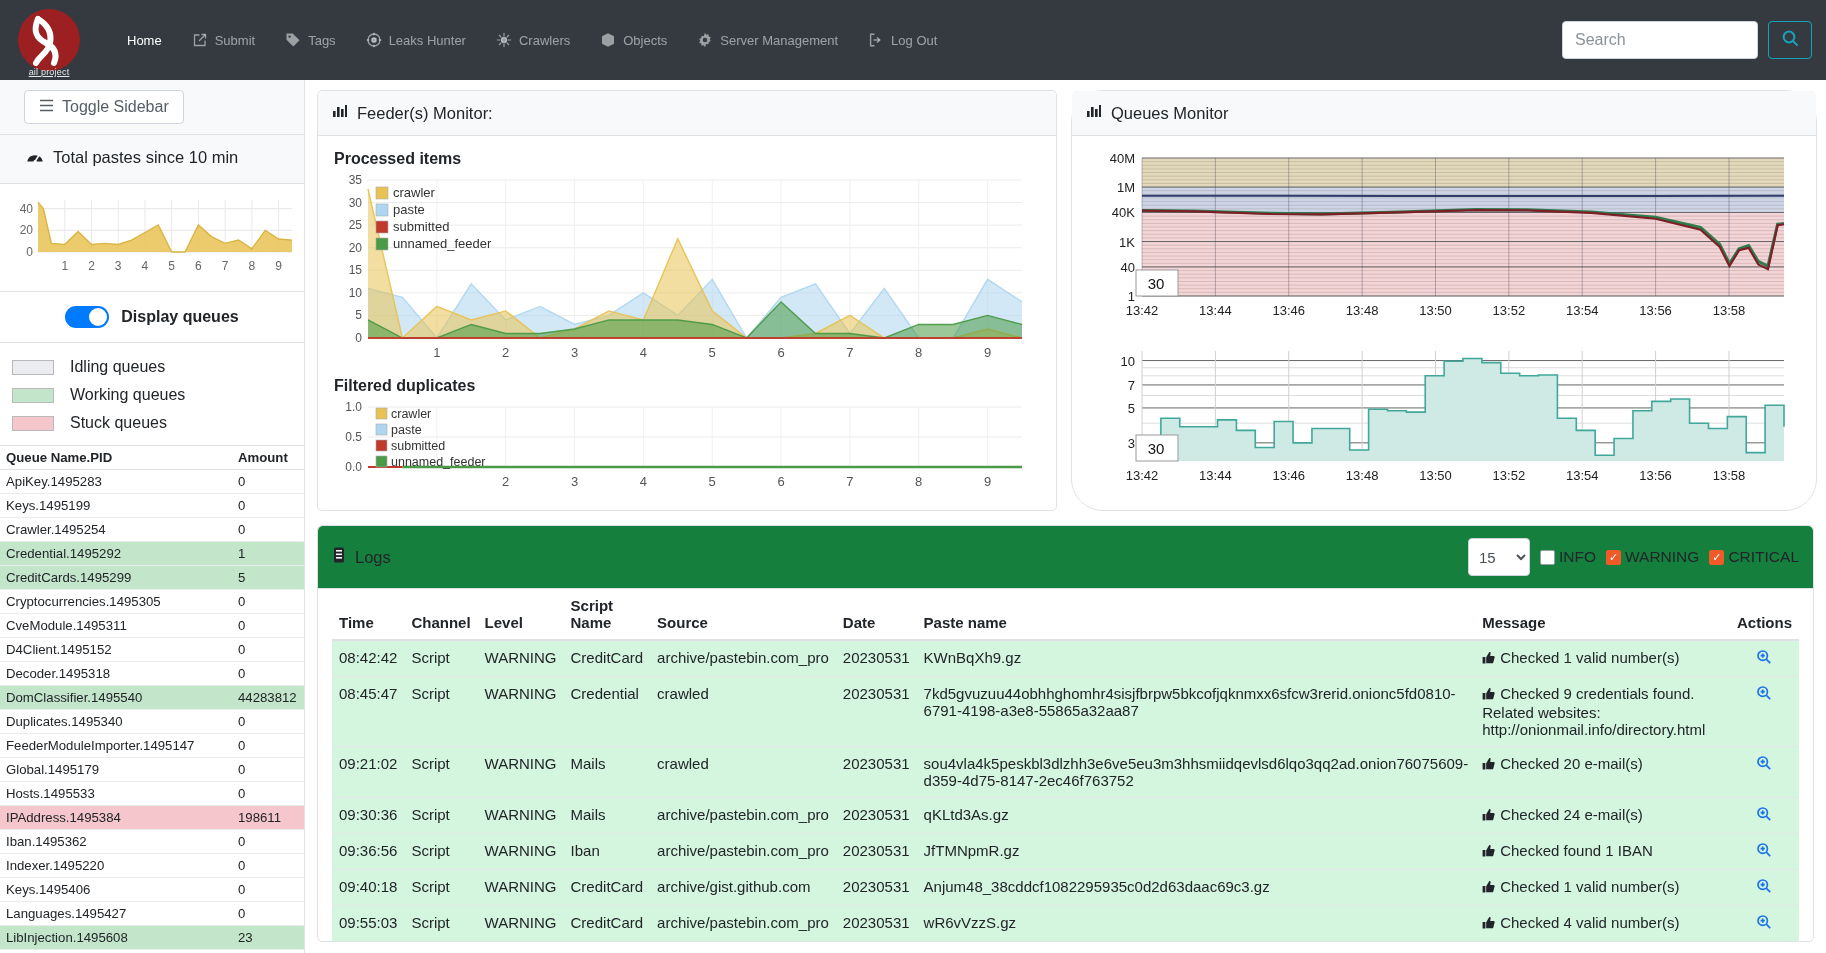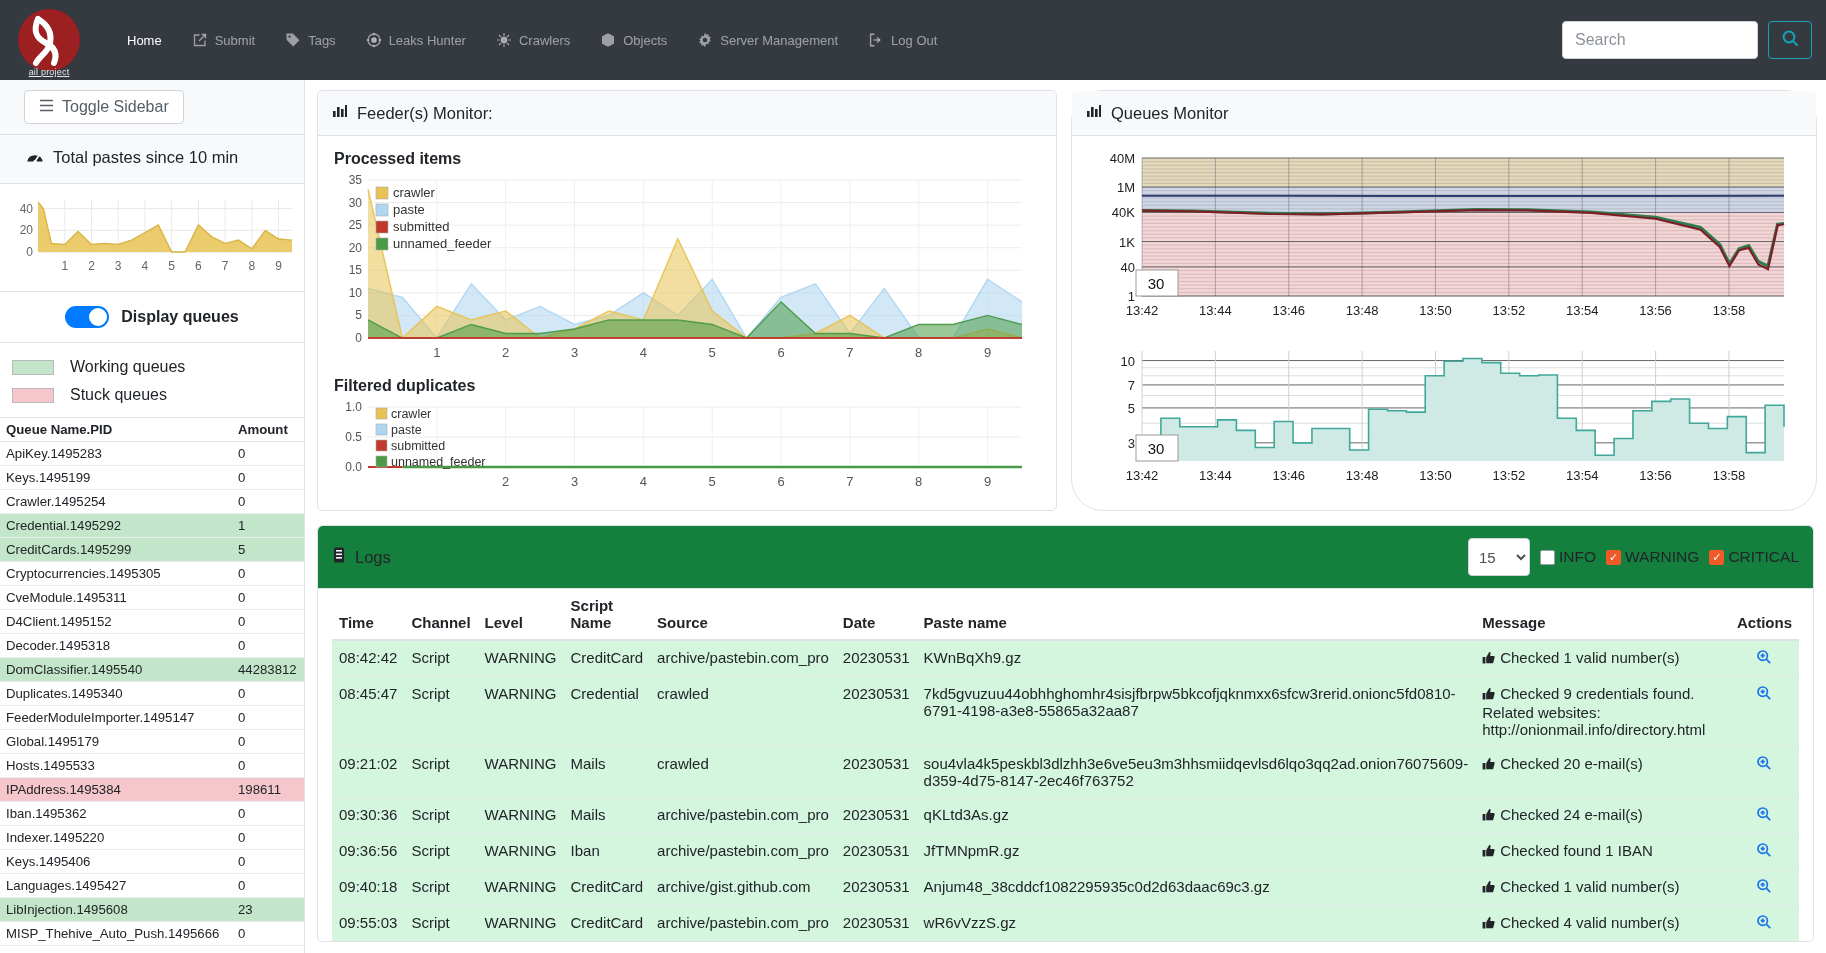--- a/index.html
+++ b/index.html
@@ -380,20 +380,24 @@
           <path d="M32,10.166666666666664 L37.34736842105263,16.666666666666664 L45.368421052631575,51.333333333333336 L58.73684210526316,52.416666666666664 L72.10526315789474,39.41666666666667 L85.47368421052632,52.416666666666664 L98.84210526315789,51.333333333333336 L112.21052631578947,52.416666666666664 L125.57894736842104,48.083333333333336 L138.94736842105263,40.5 L152.31578947368422,32.916666666666664 L165.68421052631578,60 L179.05263157894737,60 L192.42105263157893,32.916666666666664 L205.78947368421052,44.83333333333333 L219.15789473684208,51.333333333333336 L232.5263157894737,48.083333333333336 L245.89473684210526,56.75 L259.2631578947369,38.33333333333333 L272.63157894736844,47 L286,48.083333333333336" fill="none" stroke="#d9b544" stroke-width="1.4"></path>
         </svg>
     </div>
 
     <div class="toggle-row">
       <span class="switch"></span>
       <span class="toggle-label">Display queues</span>
     </div>
 
     <div class="legend-list">
+      <div class="legend-item">
+        <span class="legend-swatch" style="background:#eaecef"></span>
+        <span>Idling queues</span>
+      </div>
       <div class="legend-item">
         <span class="legend-swatch" style="background:#c3e6cb"></span>
         <span>Working queues</span>
       </div>
       <div class="legend-item">
         <span class="legend-swatch" style="background:#f5c6cb"></span>
         <span>Stuck queues</span>
       </div>
     </div>
 

